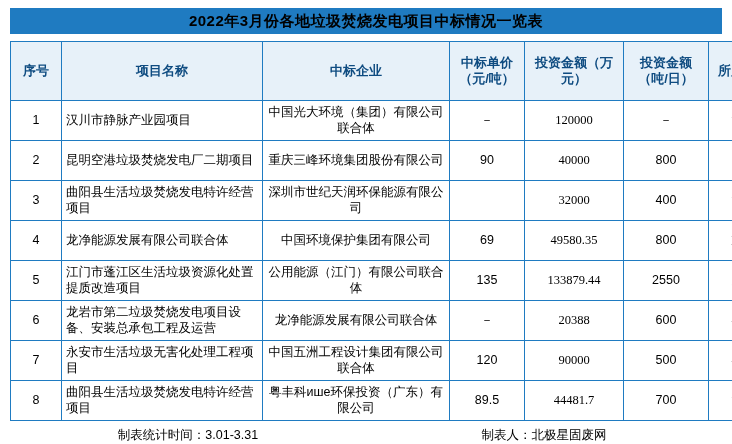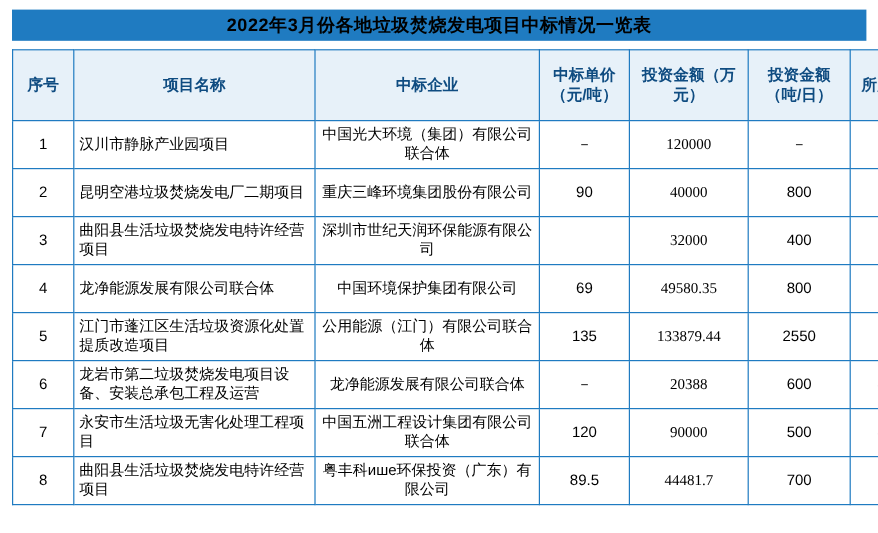--- a/index.html
+++ b/index.html
@@ -192,15 +192,17 @@
         <td class="c-ent">粤丰科ише环保投资（广东）有限公司</td>
         <td class="c-price">89.5</td>
         <td class="c-amount">44481.7</td>
         <td class="c-scale">700</td>
         <td class="c-prov">河北</td>
       </tr>
     </tbody>
   </table>
 
   <div class="footer">
+    <div class="f-left nowrap">制表统计时间：3.01-3.31</div>
+    <div class="f-right nowrap">制表人：北极星固废网</div>
   </div>
 
 </div>
 
 </body></html>

